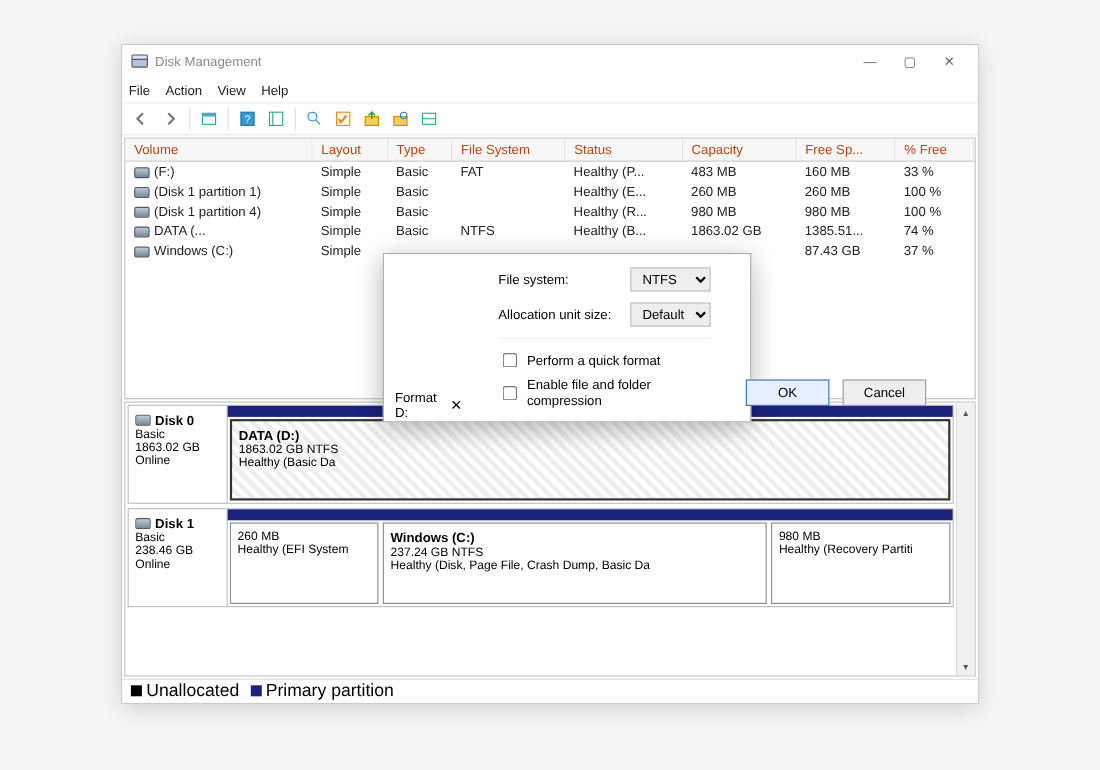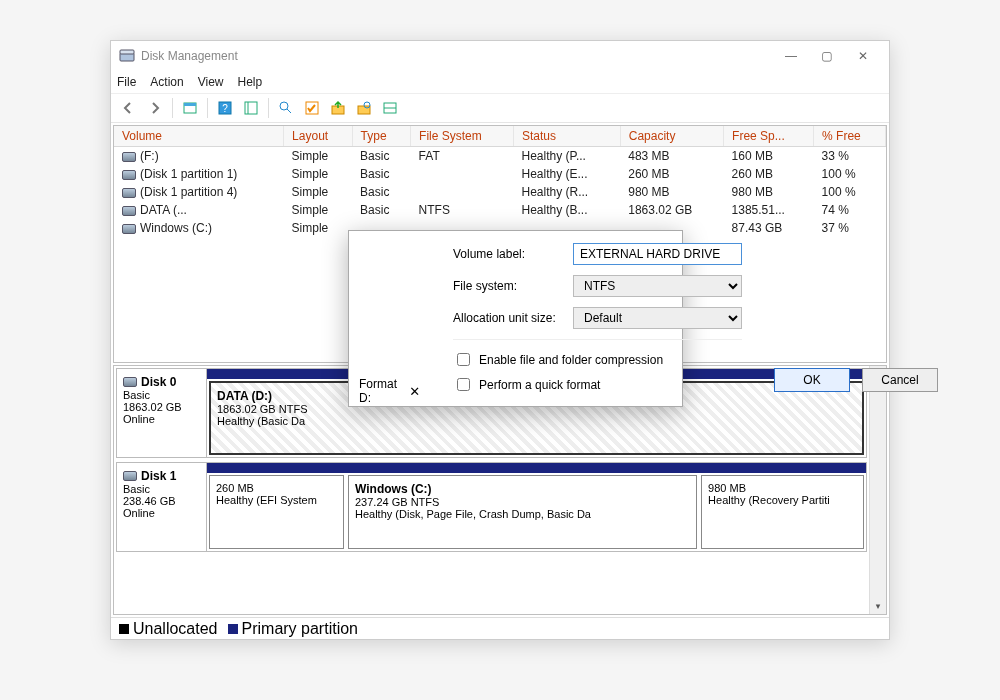--- a/index.html
+++ b/index.html
@@ -301,38 +301,34 @@
 </div>
 
 <div class="dlg">
   <div class="dlg-title">
     <span>Format D:</span>
     <span class="spacer"></span>
     <div class="dlg-close">✕</div>
   </div>
   <div class="dlg-body">
     <div class="frow">
-      <label>Volume label:</label>
-      <input type="text" value="EXTERNAL HARD DRIVE" style="">
-    </div>
-    <div class="frow">
       <label>File system:</label>
       <select><option>NTFS</option></select>
     </div>
     <div class="frow">
       <label>Allocation unit size:</label>
       <select><option>Default</option></select>
     </div>
     <hr>
     <div class="chk">
       <input type="checkbox" style="">
-      <span>Enable file and folder compression</span>
+      <span>Perform a quick format</span>
     </div>
     <div class="chk">
       <input type="checkbox" style="">
-      <span>Perform a quick format</span>
+      <span>Enable file and folder compression</span>
     </div>
   </div>
   <div class="dlg-buttons">
     <button class="primary">OK</button>
     <button>Cancel</button>
   </div>
 </div>
 
 </body></html>

